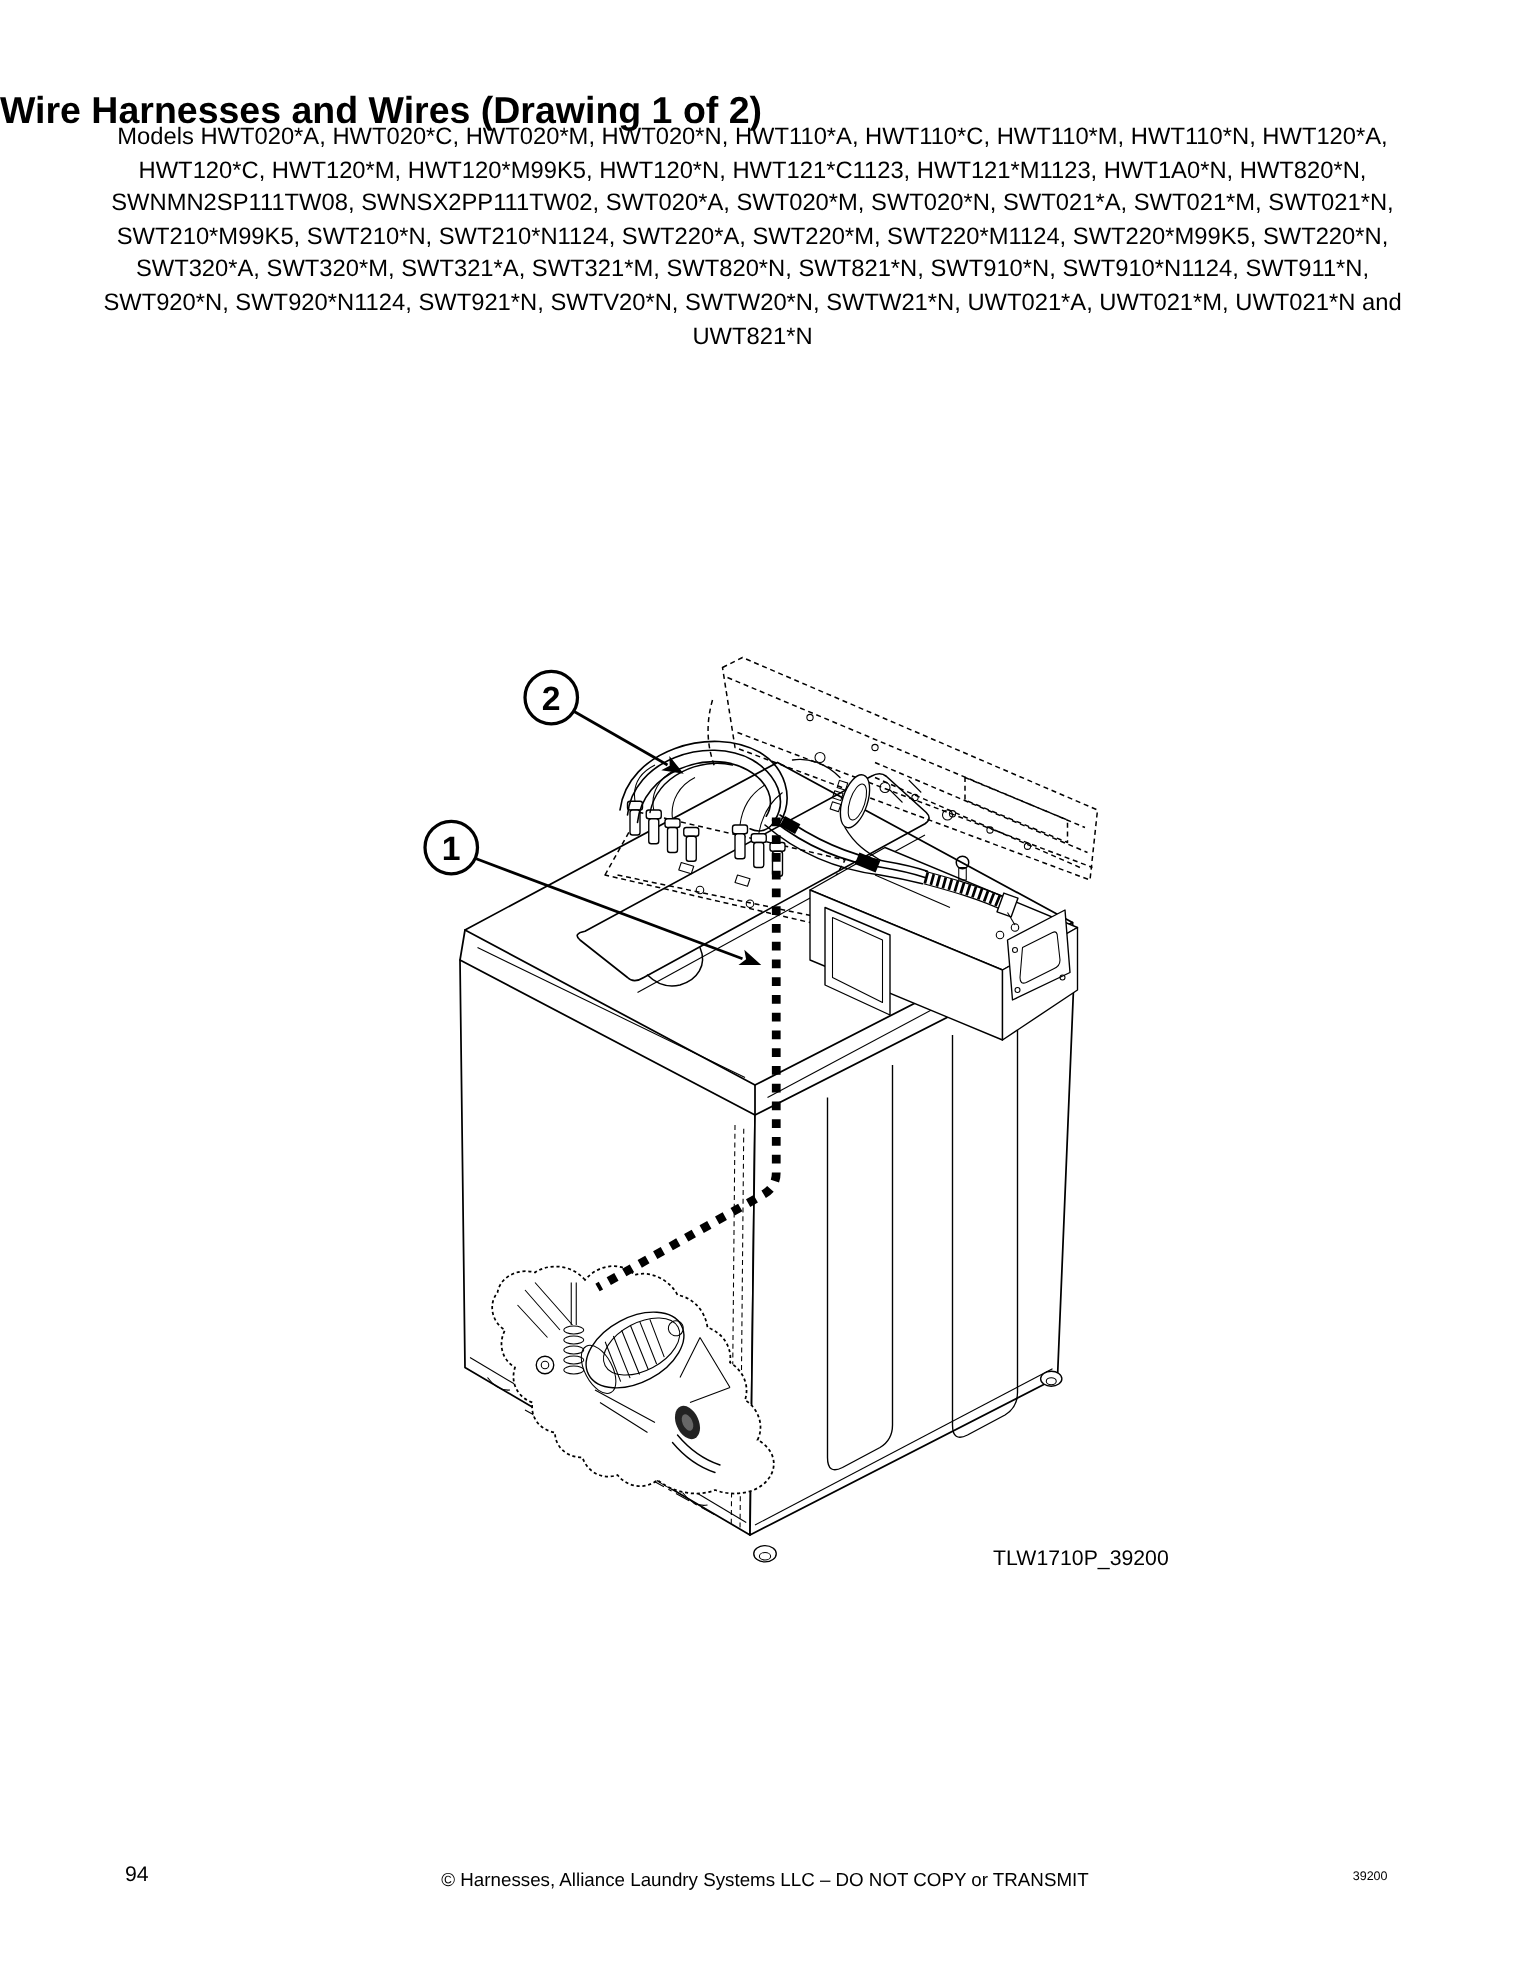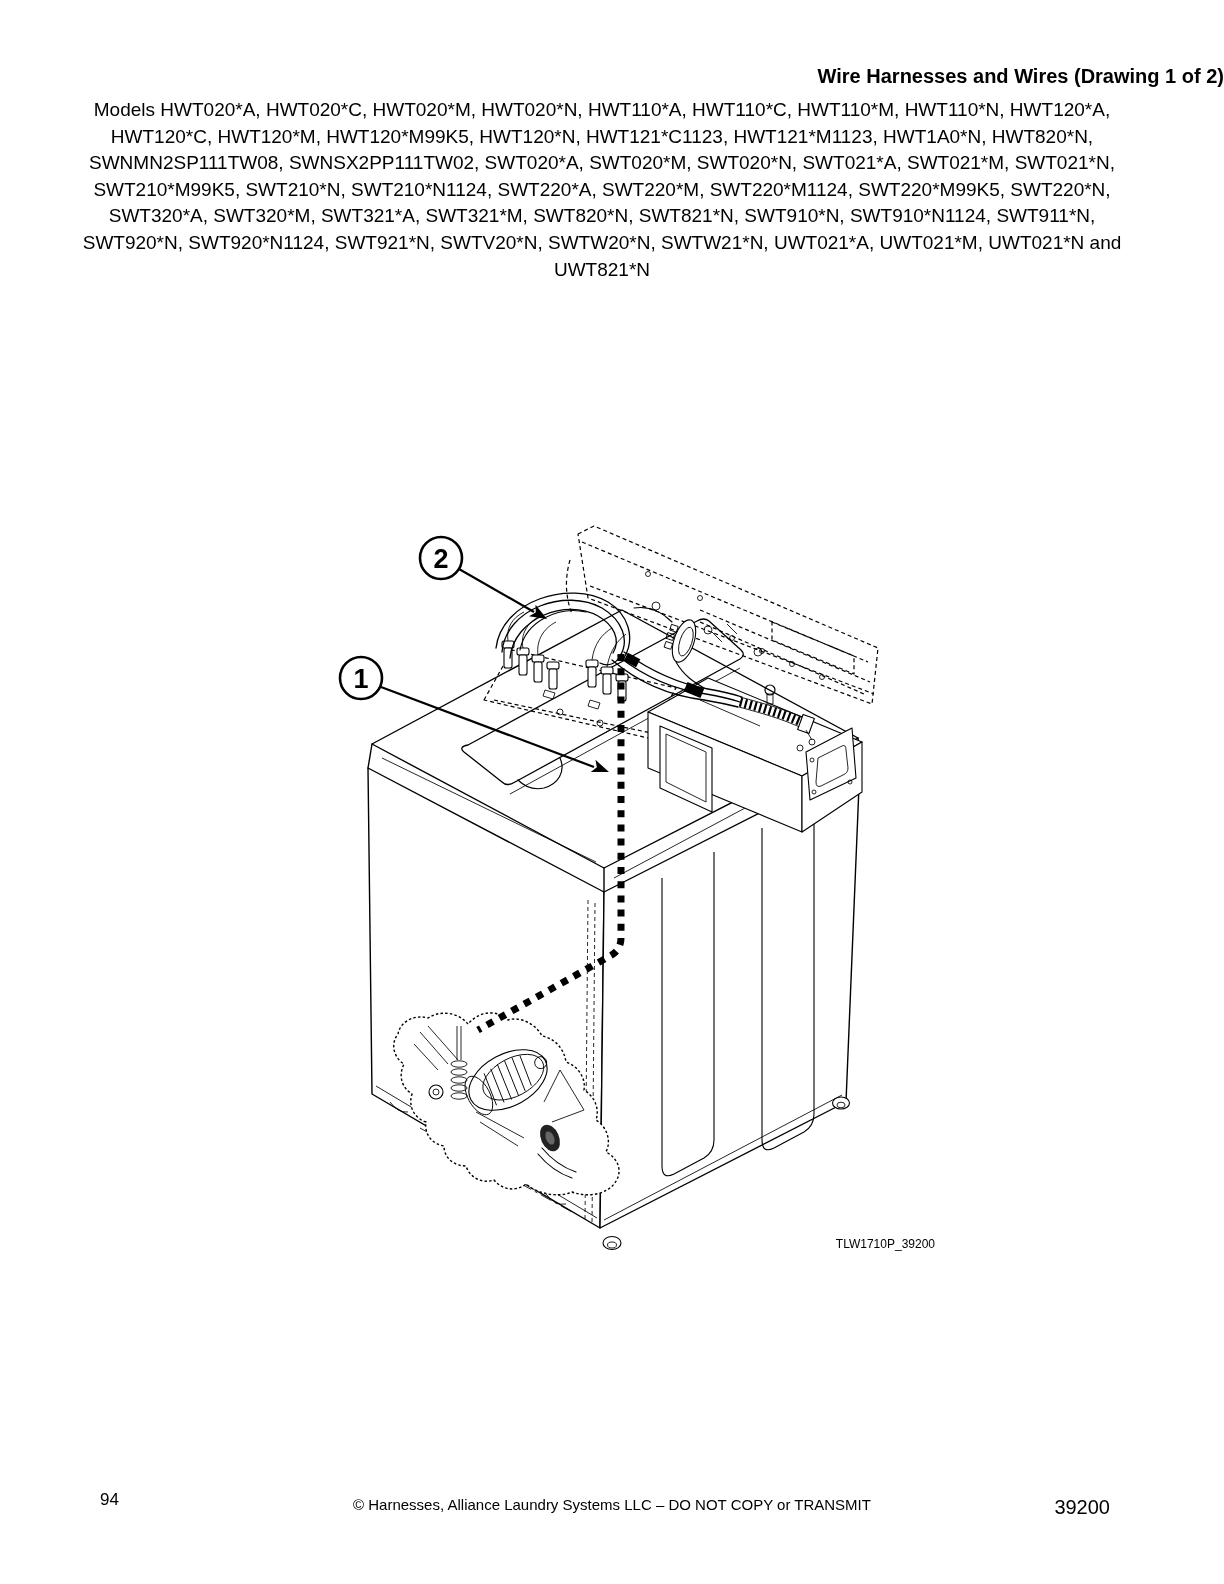--- a/index.html
+++ b/index.html
@@ -2,36 +2,36 @@
 <html><head>
 <meta charset="utf-8">
 <style>
   html,body{margin:0;padding:0;}
   body{
     width:1224px;height:1584px;position:relative;background:#ffffff;
     font-family:"Liberation Sans","DejaVu Sans",sans-serif;color:#000;
     overflow:hidden;
   }
   .page-title{
-    position:absolute;top:52px;left:0;width:100%;text-align:right;
-    font-size:20px;font-weight:bold;letter-spacing:0;
+    position:absolute;top:52px;left:0;width:100%;text-align:left;
+    font-size:30px;font-weight:bold;letter-spacing:0;
   }
   .models{
     position:absolute;top:97px;left:52px;width:1100px;text-align:center;
   }
   .models .mline{font-size:19px;line-height:26.6px;white-space:nowrap;}
   .drawing-wrap{position:absolute;left:0;top:0;width:1224px;height:1584px;}
   svg{position:absolute;left:0;top:515px;}
   .figure-code{
     position:absolute;top:1237px;left:700px;width:235px;text-align:right;
-    font-size:12px;
+    font-size:17px;
   }
   .footer-page-num{position:absolute;top:1490px;left:100px;font-size:17px;}
   .footer-copy{position:absolute;top:1496px;left:0;width:100%;text-align:center;font-size:15px;}
-  .footer-doc-num{position:absolute;top:1496px;left:1000px;width:110px;text-align:right;font-size:20px;}
+  .footer-doc-num{position:absolute;top:1496px;left:1000px;width:110px;text-align:right;font-size:10px;}
   .ln{stroke:#000;fill:none;stroke-width:1.4;stroke-linejoin:round;stroke-linecap:round;}
   .thin{stroke:#000;fill:none;stroke-width:0.85;stroke-linejoin:round;}
   .dash{stroke:#000;fill:none;stroke-width:1.2;stroke-dasharray:4 3;stroke-linejoin:round;}
   .dot{stroke:#000;fill:none;stroke-width:1.3;stroke-dasharray:2.5 2.2;}
   .face{fill:#ffffff;stroke:#000;stroke-width:1.4;stroke-linejoin:round;}
   .facethin{fill:#ffffff;stroke:#000;stroke-width:1.1;stroke-linejoin:round;}
   .callout-circle{fill:#ffffff;stroke:#000;stroke-width:2.6;}
   .callout-num{font-family:"Liberation Sans",sans-serif;font-size:27px;font-weight:bold;text-anchor:middle;fill:#000;}
   .leader{stroke:#000;stroke-width:2.2;fill:none;}
   .arrowhead{fill:#000;stroke:none;}

